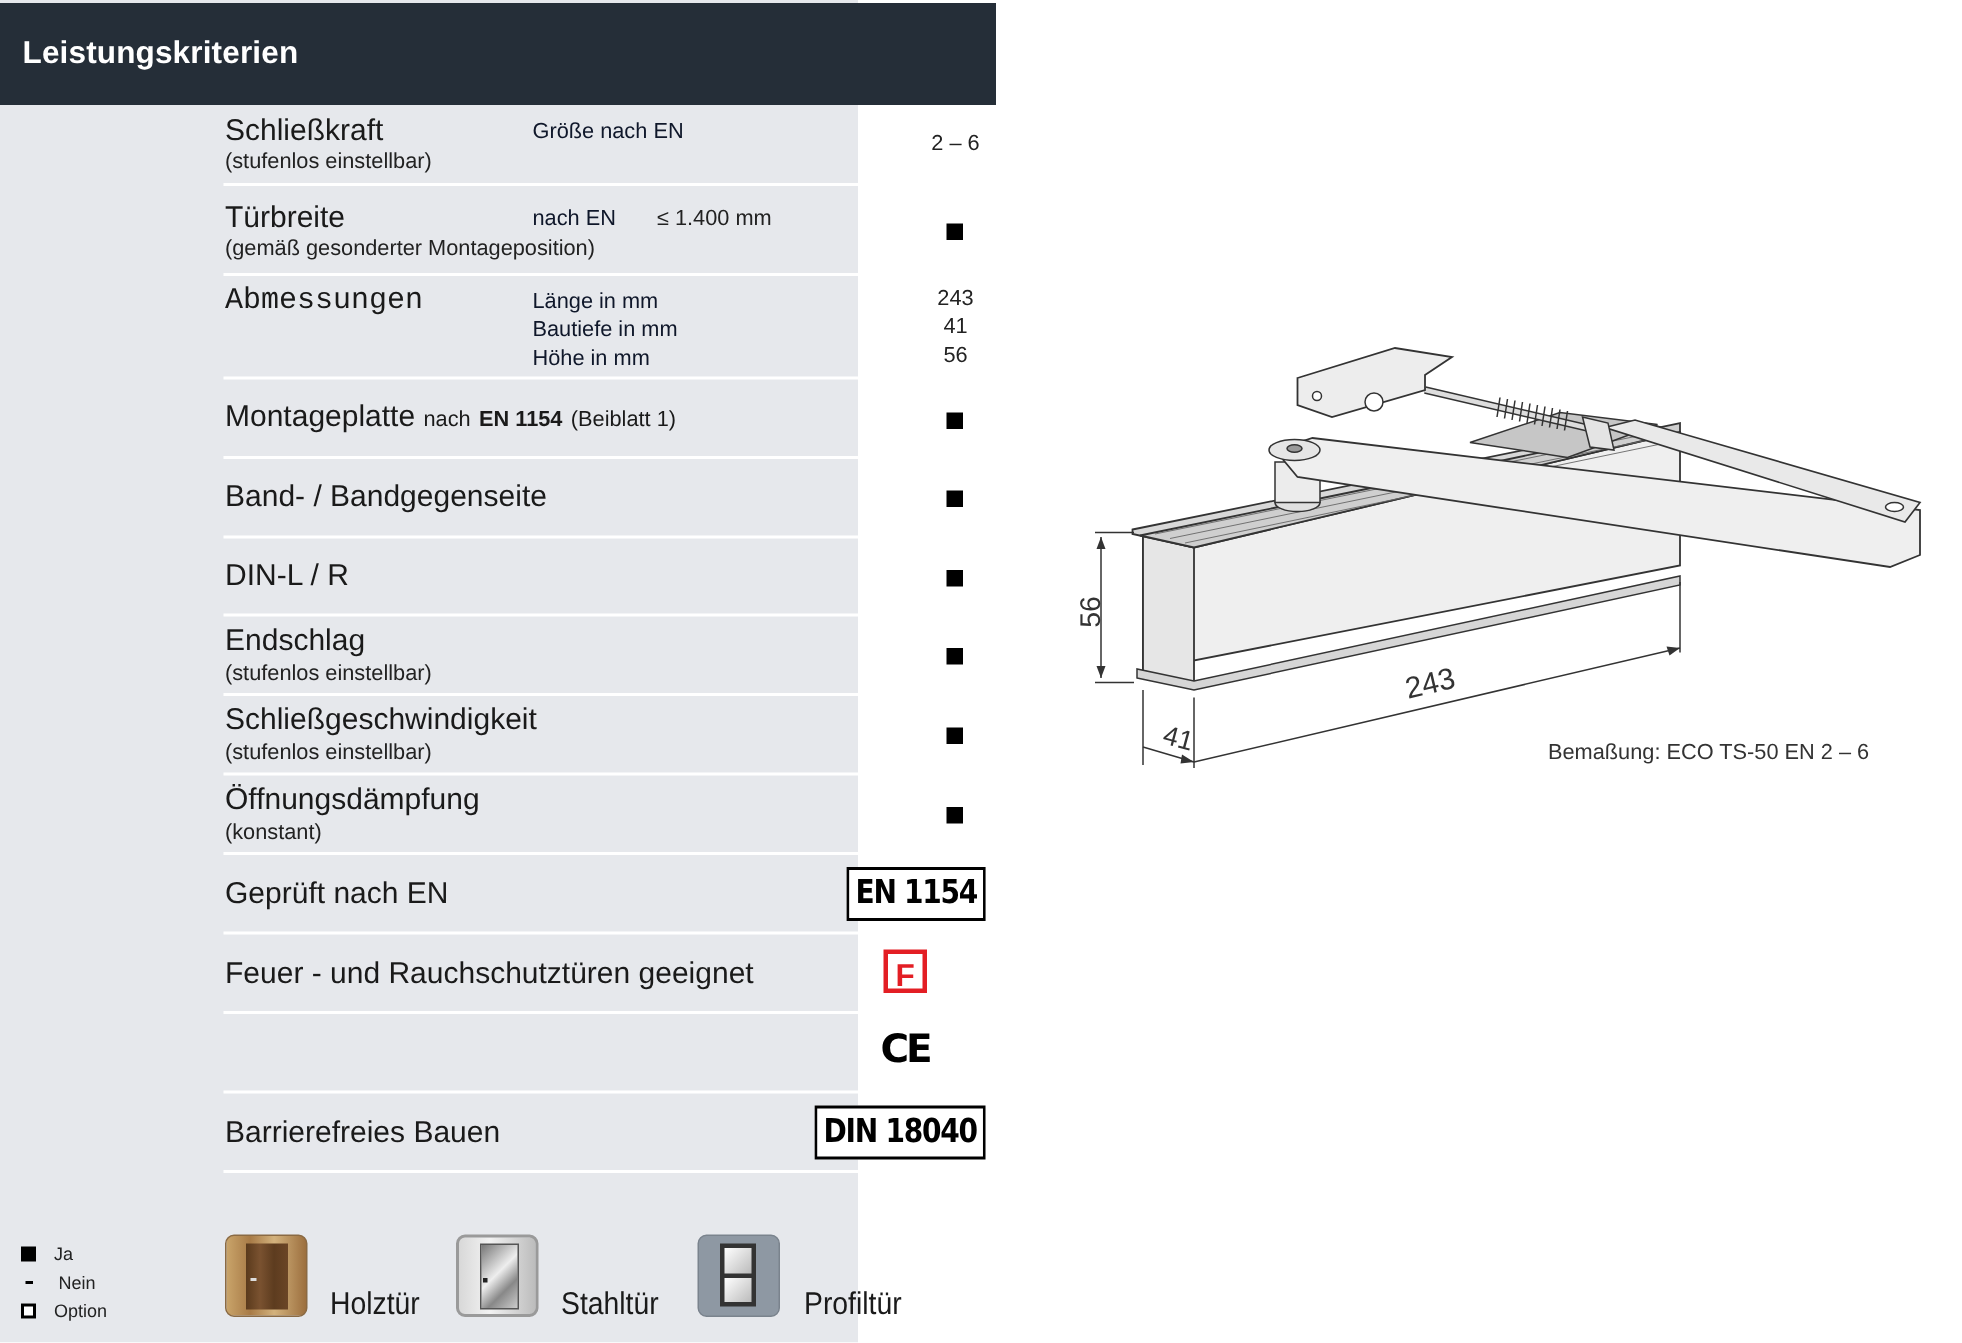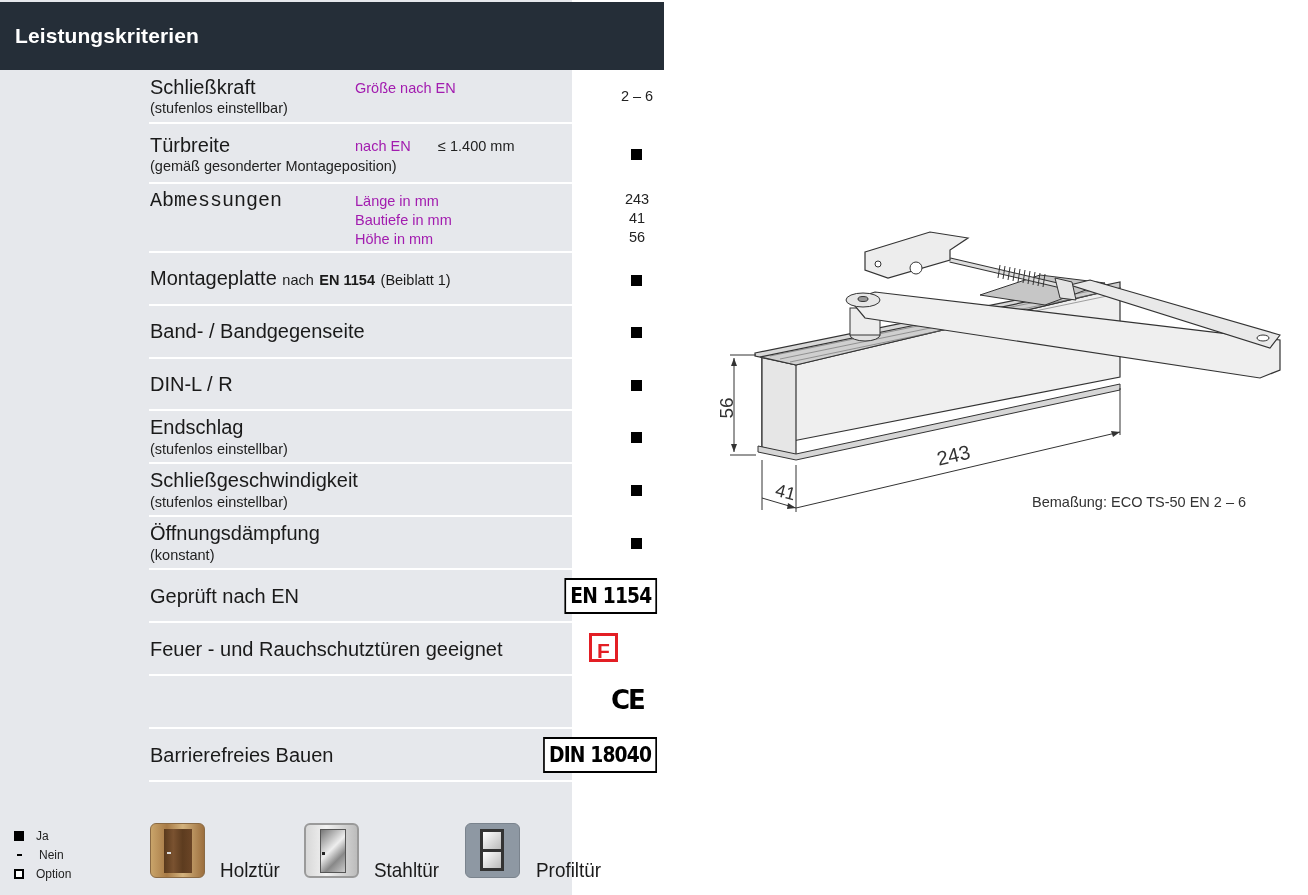--- a/index.html
+++ b/index.html
@@ -18,37 +18,37 @@
     color:#ffffff; font-weight:bold; font-size:21px; margin-left:15px; letter-spacing:0.1px;
   }
   .row {
     position:absolute; left:149px; width:514px; border-bottom:2px solid #ffffff; box-sizing:border-box;
   }
   .row .vdiv {
     position:absolute; left:460px; top:0; bottom:0; width:2px; background:#ffffff;
   }
   .main { position:absolute; left:1px; font-size:20px; color:#1a1a1a; white-space:nowrap; }
   .sub { position:absolute; left:1px; font-size:14.5px; color:#222; white-space:nowrap; }
-  .mid { position:absolute; left:206px; font-size:14.5px; color:#a21caf; white-space:nowrap; }
+  .mid { position:absolute; left:206px; font-size:14.5px; color:#0f172a; white-space:nowrap; }
   .mid2 { position:absolute; left:289px; font-size:14.5px; color:#222; white-space:nowrap; }
   .val { position:absolute; right:0; width:52px; text-align:center; font-size:14.5px; color:#222; }
   .sq { position:absolute; left:482px; width:11px; height:11px; background:#000; }
   .inline-small { font-size:14.5px; }
   .inline-bold { font-size:14.5px; font-weight:bold; }
   .badge {
     position:absolute; border:2px solid #000; background:#fff; color:#000;
     font-family:"DejaVu Sans", sans-serif; font-weight:bold; font-size:22px;
     line-height:32px; padding:0 5px; letter-spacing:-1px; transform:scaleX(0.85); transform-origin:right center;
   }
   .fbadge {
     position:absolute; width:29px; height:29px; border:3px solid #e31e24; background:#fff;
     color:#e31e24; font-weight:bold; font-size:21px; text-align:center; line-height:29px;
     box-sizing:border-box;
   }
-  .ce { position:absolute; font-size:26px; font-weight:bold; letter-spacing:-2px; color:#000; font-family:"DejaVu Sans", sans-serif;margin-left:24px; }
+  .ce { position:absolute; font-size:26px; font-weight:bold; letter-spacing:-2px; color:#000; font-family:"DejaVu Sans", sans-serif; }
   .legend { position:absolute; left:14px; top:826px; font-size:12px; color:#222; }
   .legend-item { display:flex; align-items:center; height:19px; }
   .lg-sq { width:10px; height:10px; background:#000; margin-right:12px; }
   .lg-dash { width:5px; height:2px; background:#000; margin:0 17px 0 3px; }
   .lg-opt { width:6px; height:6px; border:2px solid #000; background:#fff; margin-right:12px; }
   .door-icon { position:absolute; top:823px; width:55px; height:55px; border-radius:6px; box-sizing:border-box; }
   .door-label { position:absolute; top:858px; font-size:21px; color:#1a1a1a; transform:scaleX(0.9); transform-origin:left center; }
   .caption { position:absolute; left:1032px; top:494px; font-size:14.5px; color:#333; }
   .drawing { position:absolute; left:700px; top:220px; }
 </style>

